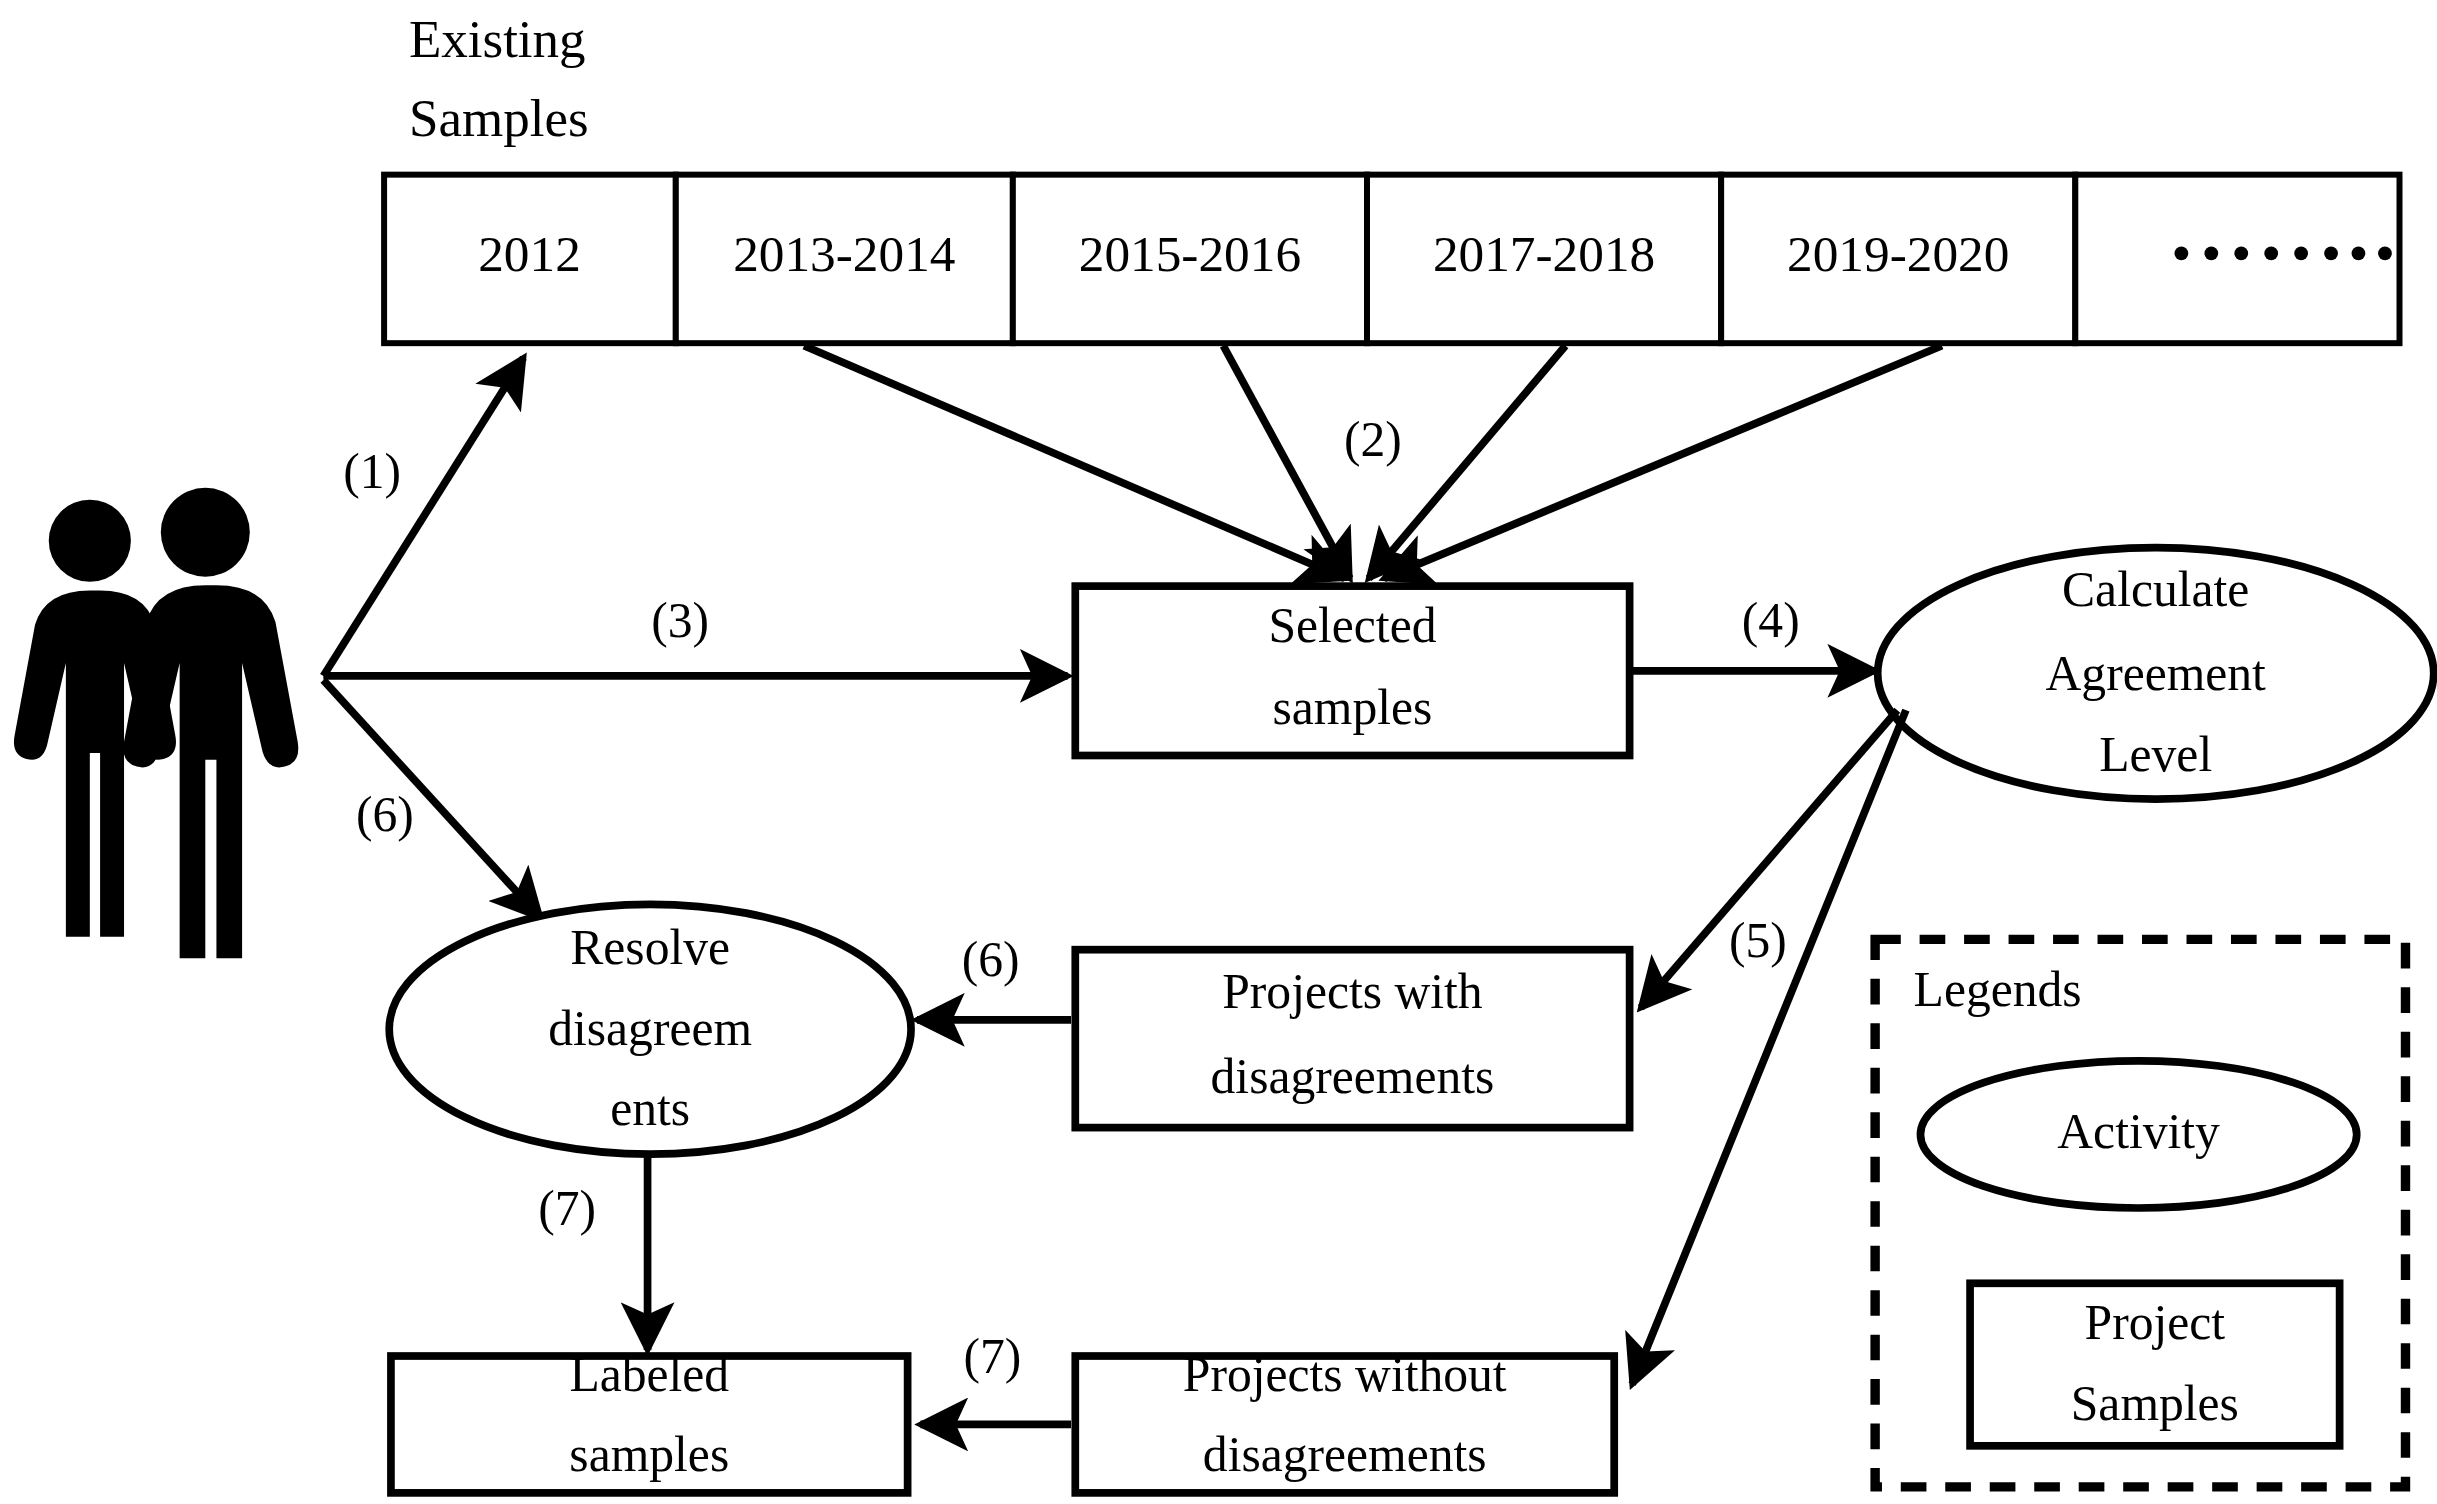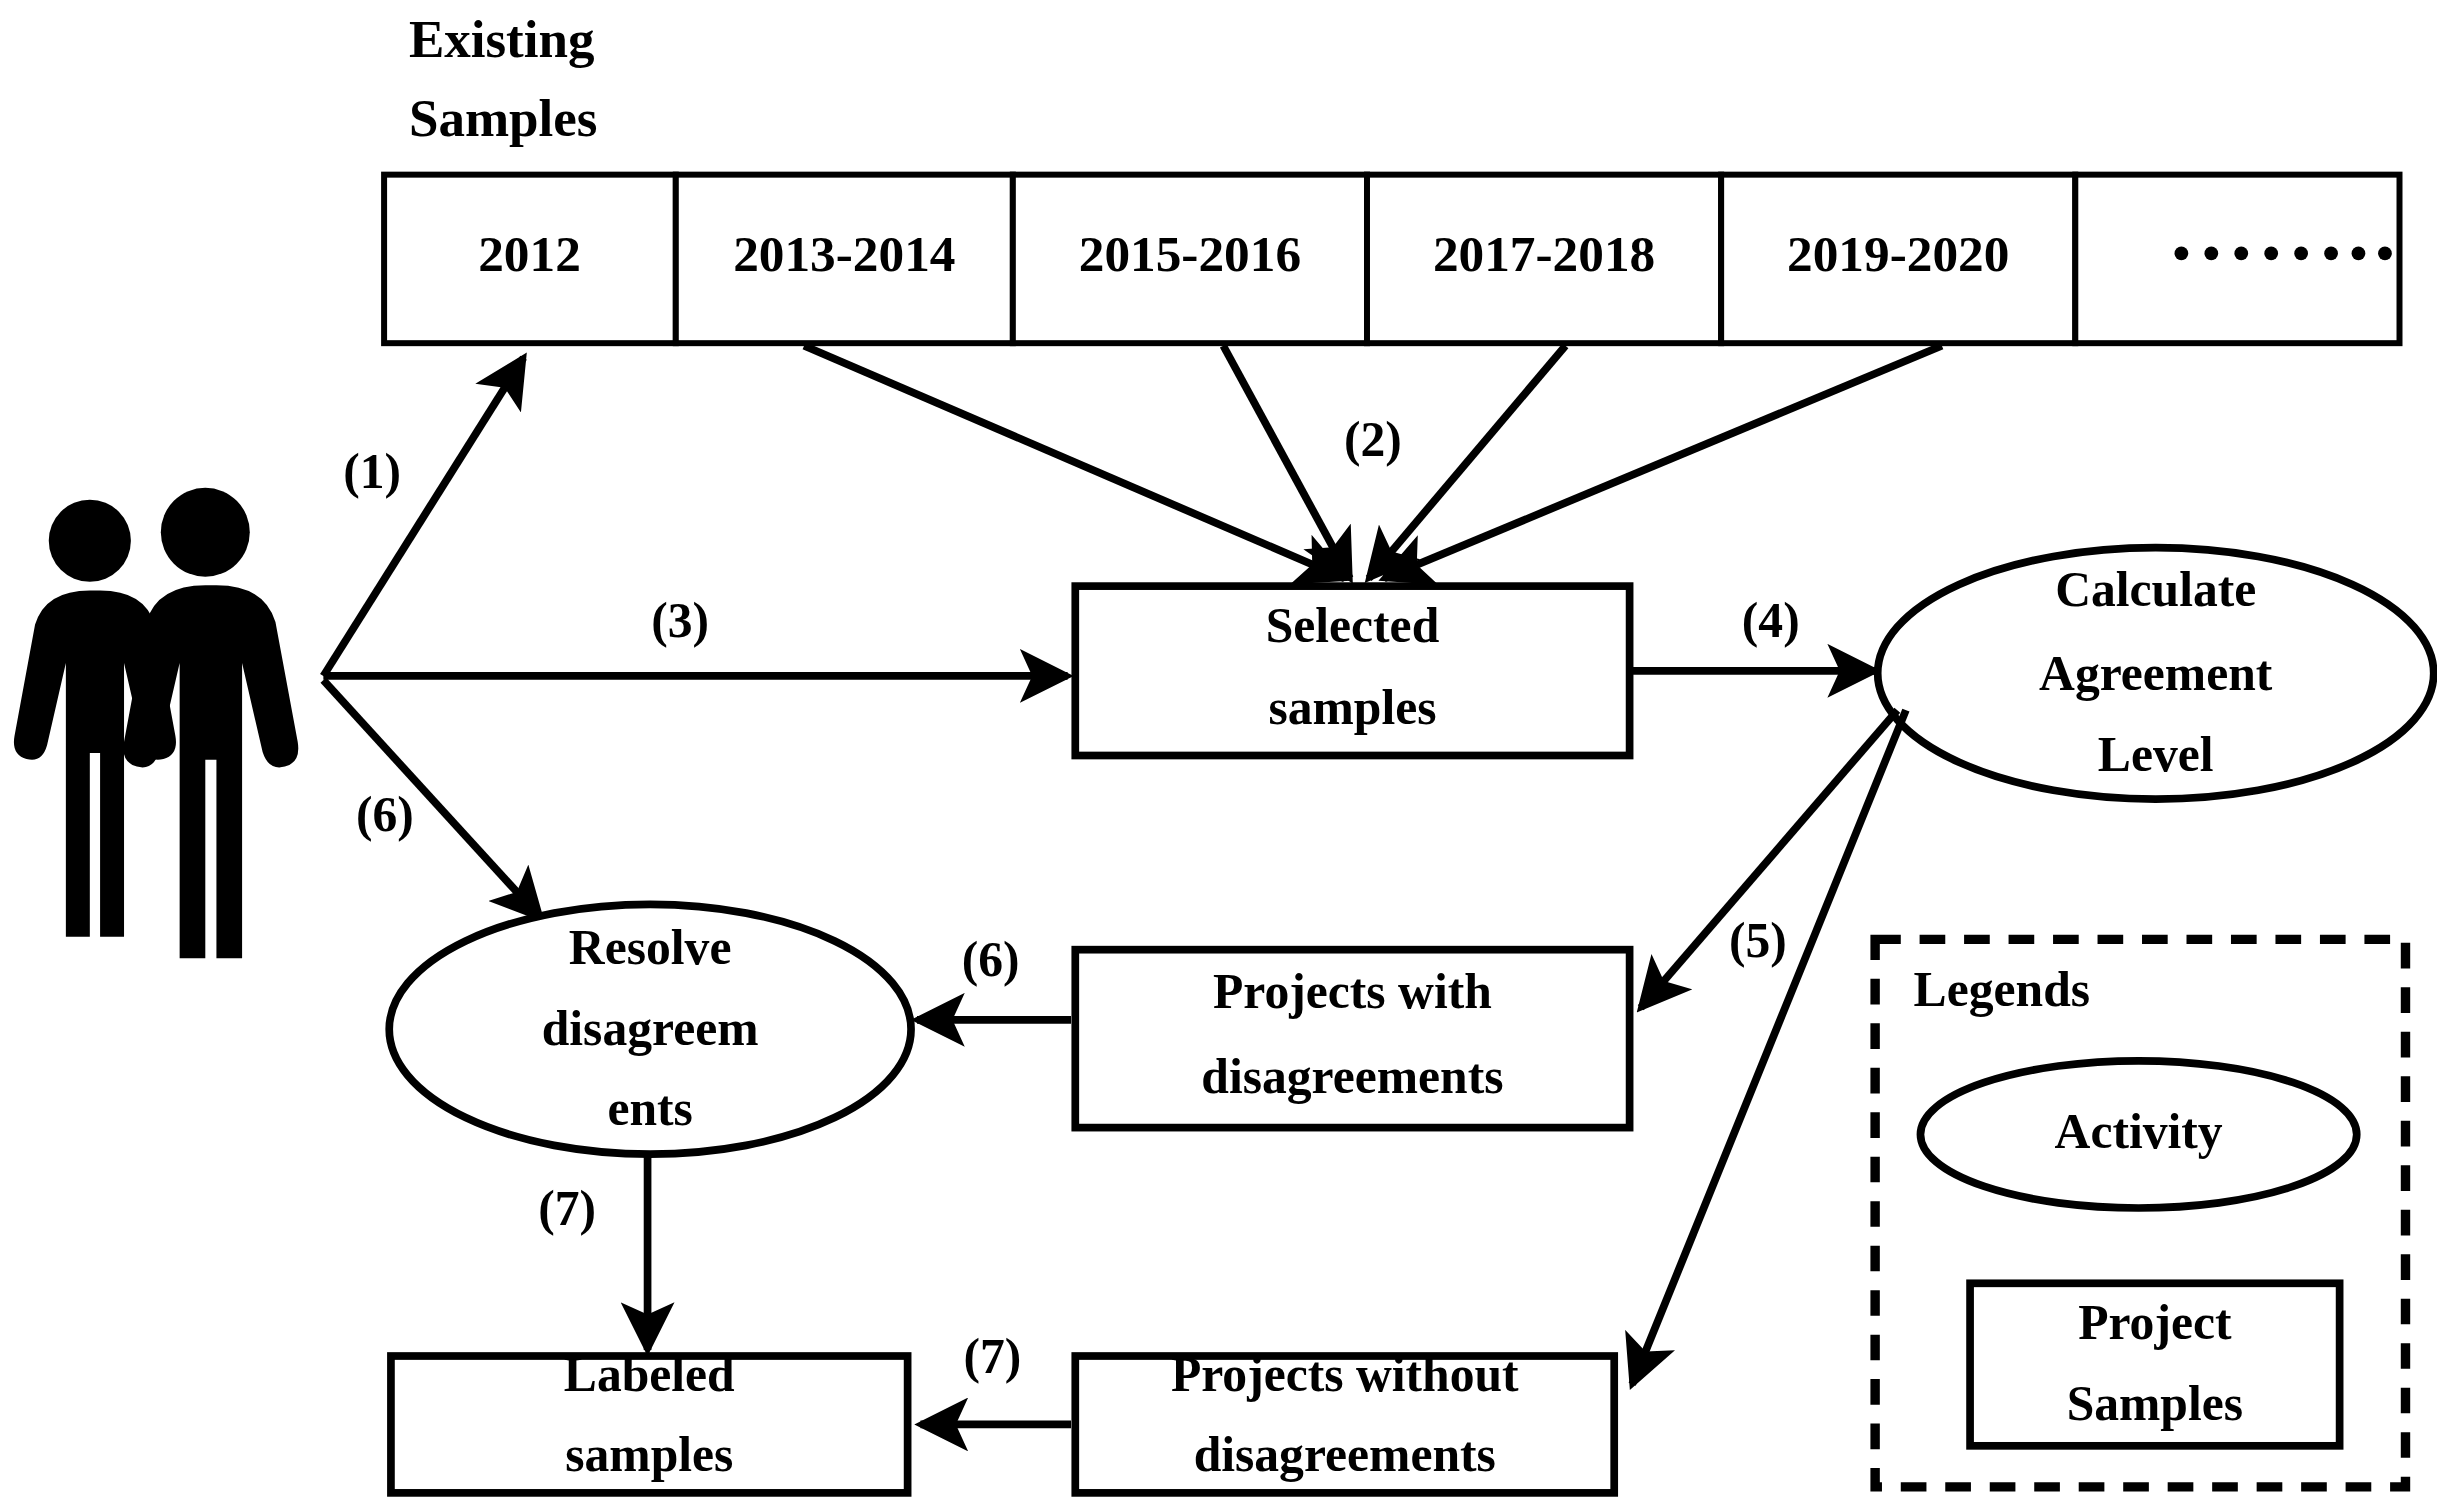--- a/index.html
+++ b/index.html
@@ -1,18 +1,18 @@
 <!DOCTYPE html>
 <html style="font-size:13.7px"><head>
 <meta charset="utf-8">
 <style>
   html,body{margin:0;padding:0;background:#ffffff;}
   body{width:2438px;height:1505px;overflow:hidden;
        font-family:"Liberation Serif","DejaVu Serif",serif;color:#000;}
-  #stage{position:relative;width:2438px;height:1505px;font-weight:bold;}
+  #stage{position:relative;width:2438px;height:1505px;}
   svg#diagram{position:absolute;left:0;top:0;width:2438px;height:1505px;}
   text{font-family:"Liberation Serif","DejaVu Serif",serif;fill:#000;}
   .node-label{font-size:58px;text-anchor:middle;dominant-baseline:middle;}
   .year-label{font-size:60px;text-anchor:middle;dominant-baseline:middle;}
   .title-label{font-size:62px;text-anchor:start;dominant-baseline:middle;}
   .step-label{font-size:58px;text-anchor:middle;dominant-baseline:middle;}
   .legend-title{font-size:58px;text-anchor:start;dominant-baseline:middle;}
   .legend-label{font-size:58px;text-anchor:middle;dominant-baseline:middle;}
   .box{fill:#ffffff;stroke:#000000;stroke-width:9;}
   .cell{fill:#ffffff;stroke:#000000;stroke-width:7;}

